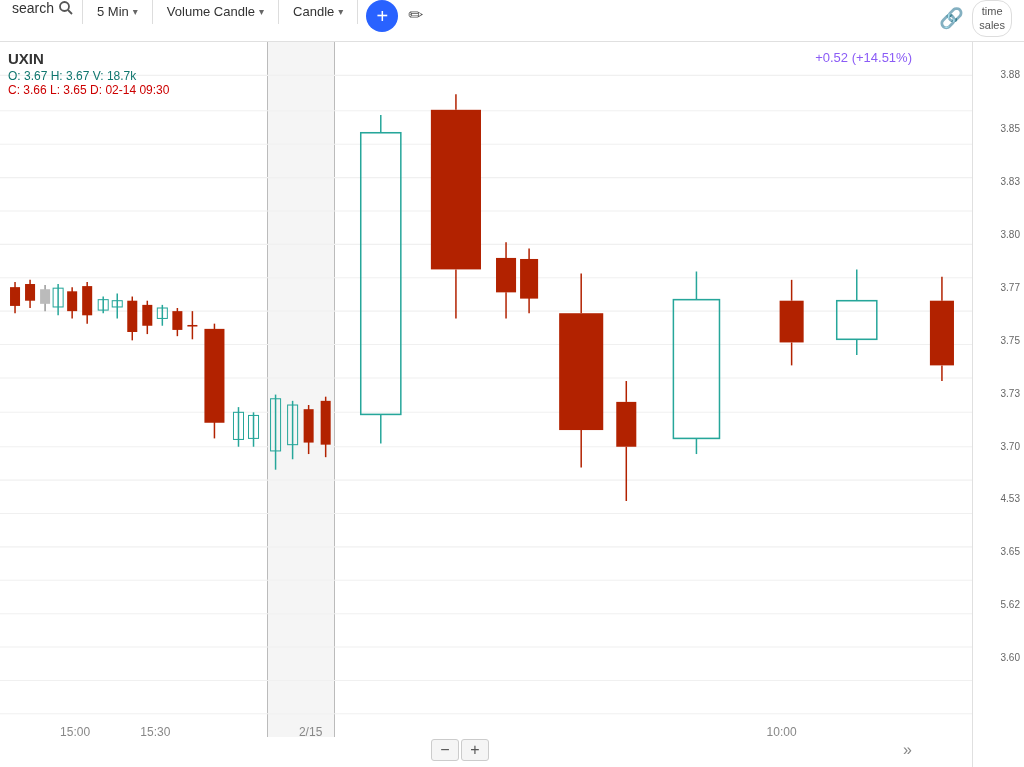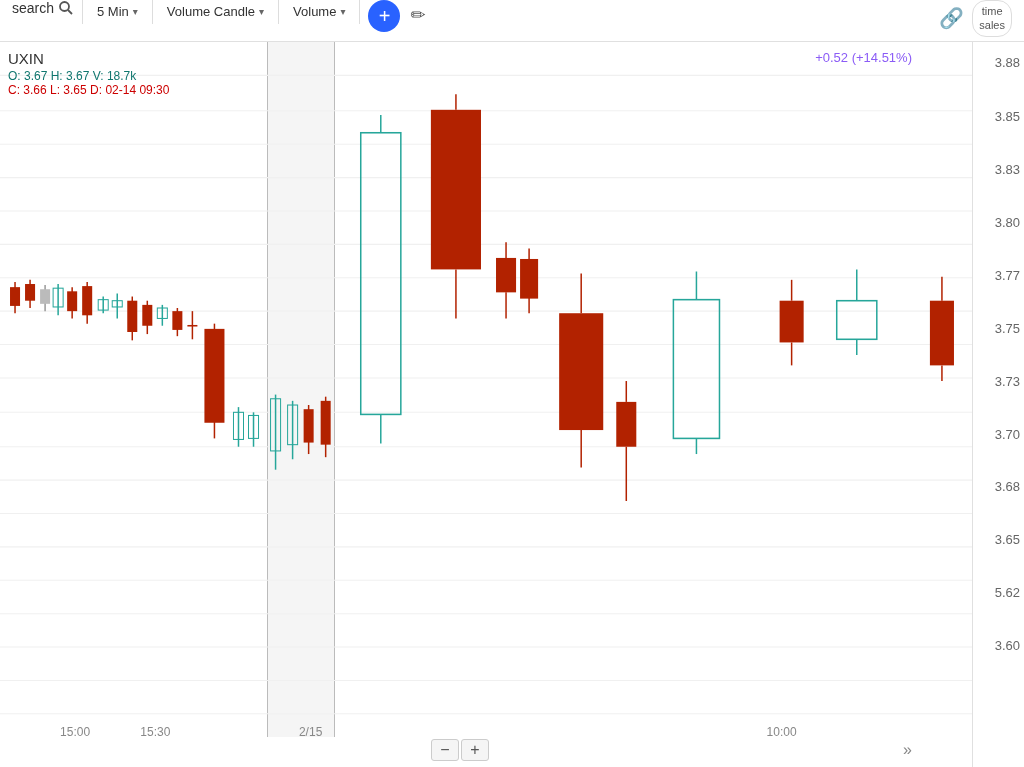--- a/index.html
+++ b/index.html
@@ -46,31 +46,32 @@
       flex: 1; position: relative; overflow: hidden;
       background: #fff;
     }
     #price-axis {
       width: 52px; background: #fff;
       border-left: 1px solid #e0e0e0;
       position: relative;
     }
     .price-label {
       position: absolute; right: 4px;
-      font-size: 13px; color: #666;
+      font-size: 10px; color: #666;
       transform: translateY(-50%);
+      margin-top: 12px;
     }
 
     
     #ticker-info {
       position: absolute; top: 8px; left: 8px;
       font-size: 12px; z-index: 10;
     }
     #ticker-symbol {
-      font-size: 15px; font-weight: normal; color: #333;
+      font-size: 15px; font-weight: bold; color: #333;
       margin-bottom: 2px;
     }
     #ticker-line1 { color: #0f766e; }
     #ticker-line2 { color: #c00; }
     #ticker-change {
       position: absolute; top: 8px; right: 60px;
       font-size: 13px; color: #8b5cf6; z-index: 10;
     }
 
     
@@ -117,21 +118,21 @@
     <span>5 Min</span>
     <span class="chevron">▾</span>
   </div>
   <div class="toolbar-divider"></div>
   <div class="toolbar-btn">
     <span>Volume Candle</span>
     <span class="chevron">▾</span>
   </div>
   <div class="toolbar-divider"></div>
   <div class="toolbar-btn">
-    <span>Volume</span>
+    <span>Candle</span>
     <span class="chevron">▾</span>
   </div>
   <div class="toolbar-divider"></div>
   <div class="toolbar-add">
     <span>+</span>
   </div>
   <div class="toolbar-pencil">✏</div>
   <div class="toolbar-right">
     <div class="toolbar-link-icon">🔗</div>
     <div class="time-sales-btn">
@@ -295,18 +296,18 @@
 
   <div id="price-axis">
     <div class="price-label" style="top:2.8%">3.88</div>
     <div class="price-label" style="top:10.2%">3.85</div>
     <div class="price-label" style="top:17.5%">3.83</div>
     <div class="price-label" style="top:24.8%">3.80</div>
     <div class="price-label" style="top:32.1%">3.77</div>
     <div class="price-label" style="top:39.4%">3.75</div>
     <div class="price-label" style="top:46.7%">3.73</div>
     <div class="price-label" style="top:54%">3.70</div>
-    <div class="price-label" style="top:61.3%">3.68</div>
+    <div class="price-label" style="top:61.3%">4.53</div>
     <div class="price-label" style="top:68.6%">3.65</div>
     <div class="price-label" style="top:75.9%">5.62</div>
     <div class="price-label" style="top:83.2%">3.60</div>
   </div>
 </div>
 
 </body></html>

